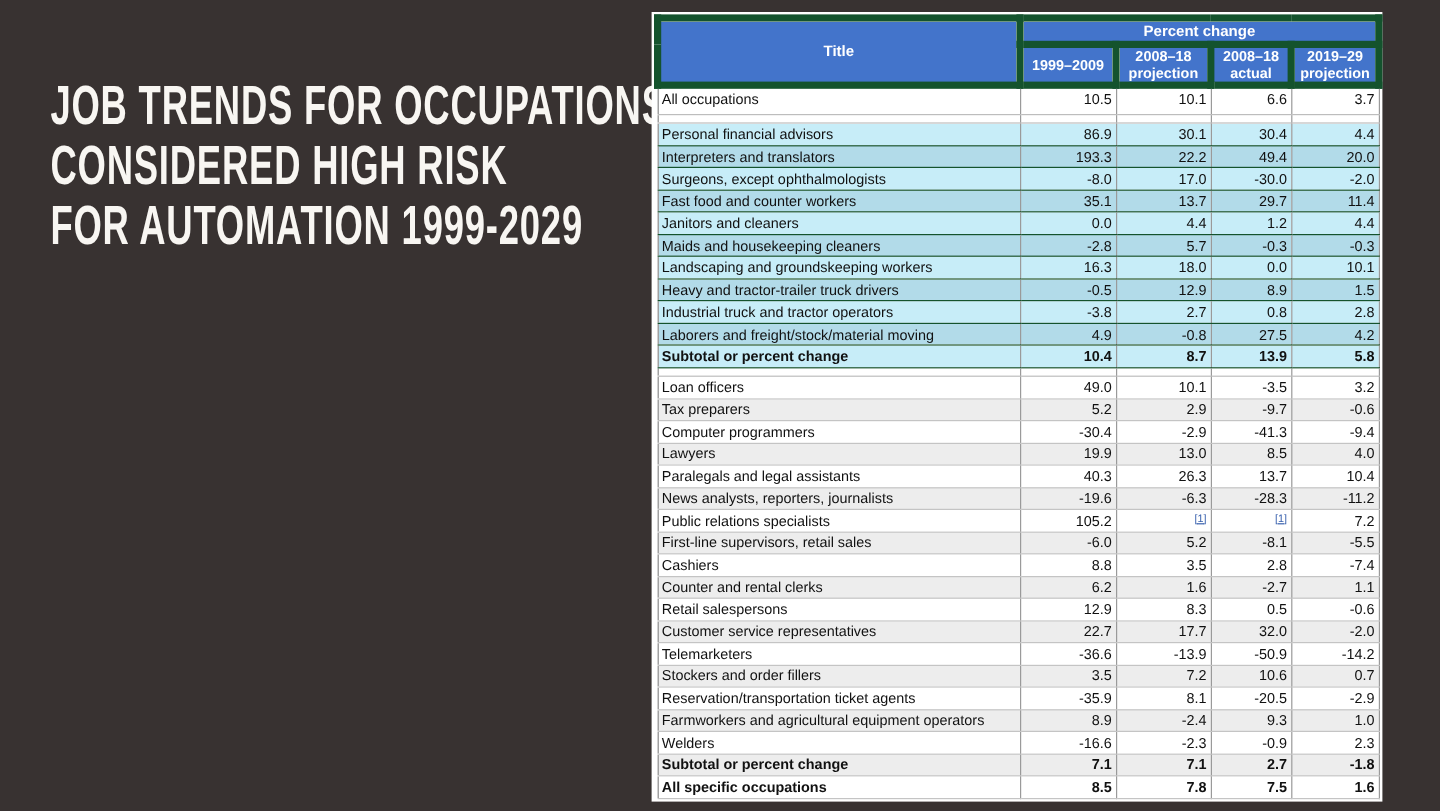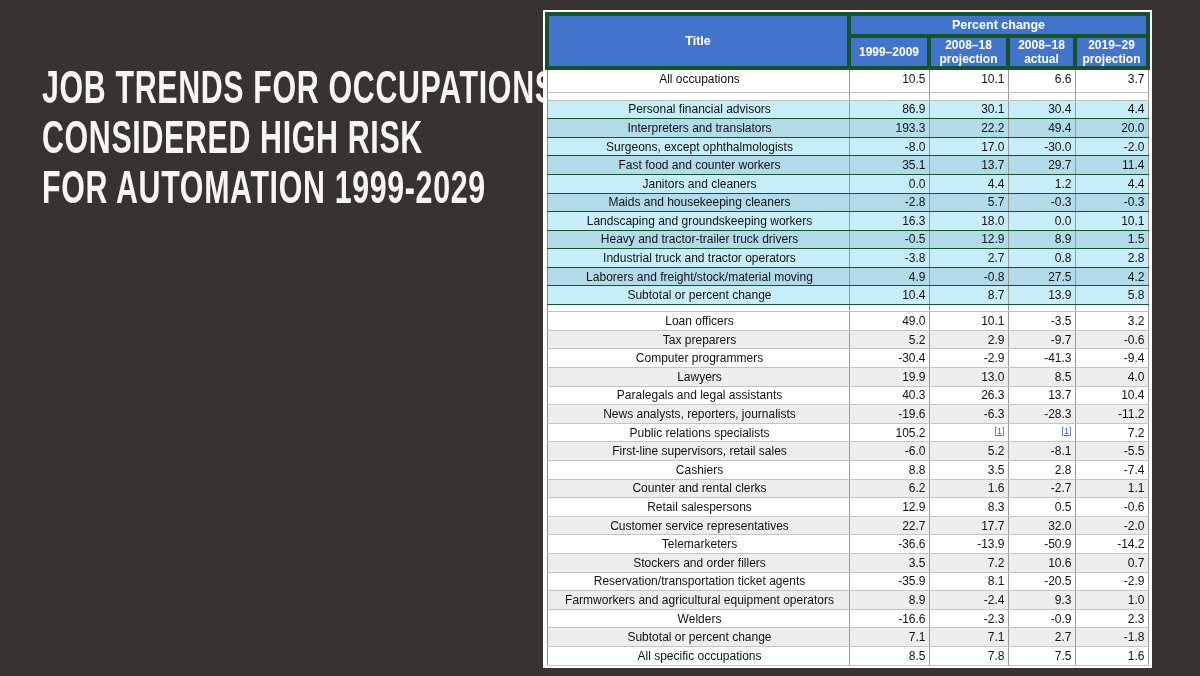--- a/index.html
+++ b/index.html
@@ -39,45 +39,45 @@
     border:1px solid #8a8a8a;
   }
   th, td { overflow:hidden; }
 
   
   thead th {
     background: var(--header-bg, #4374CB);
     color: var(--header-text, #fff);
     font-weight:bold;
     text-align:center;
-    border:4px solid #14532d;
+    border:6px solid #14532d;
     vertical-align:middle;
   }
   tr.h-group th { height:22px; font-size:12.5px; }
   tr.h-cols  th { height:32px; white-space:pre-line; line-height:14px; }
   th.th-title { font-size:12.5px; }
 
   
   td {
     border-right:1px solid #9a9a9a;
     vertical-align:middle;
     height:18px;
   }
-  td.cell-title { text-align:center;  padding-left:3px;  }
+  td.cell-title { text-align:left;  padding-left:3px;  }
   td.cell-num   { text-align:right; padding-right:3px; }
 
   tr.sec-plain td { background:var(--row-white,#fff); border-bottom:1px solid #bdbdbd; vertical-align:top; height:24px; padding-top:2px; }
   tr.sec-blue td    { border-bottom:1px solid #14532d; }
   tr.sec-blue.even td { background: var(--blue-a, #C7EDF8); }
   tr.sec-blue.odd  td { background: var(--blue-b, #B2DBE9); }
   tr.sec-striped td { border-bottom:1px solid #c4c4c4; }
   tr.sec-striped.even td { background: var(--row-white, #ffffff); }
   tr.sec-striped.odd  td { background: var(--stripe, #EDEDED); }
 
-  tr.bold td { font-weight:normal; }
+  tr.bold td { font-weight:bold; }
 
   tr.separator td { background:#ffffff; height:7px; border-bottom:1px solid #bdbdbd; }
 
   .footnote {
     color: var(--footnote, #3A62AE);
     font-size:9px;
     text-decoration:underline;
     position:relative; top:-3px;
     cursor:pointer;
   }

